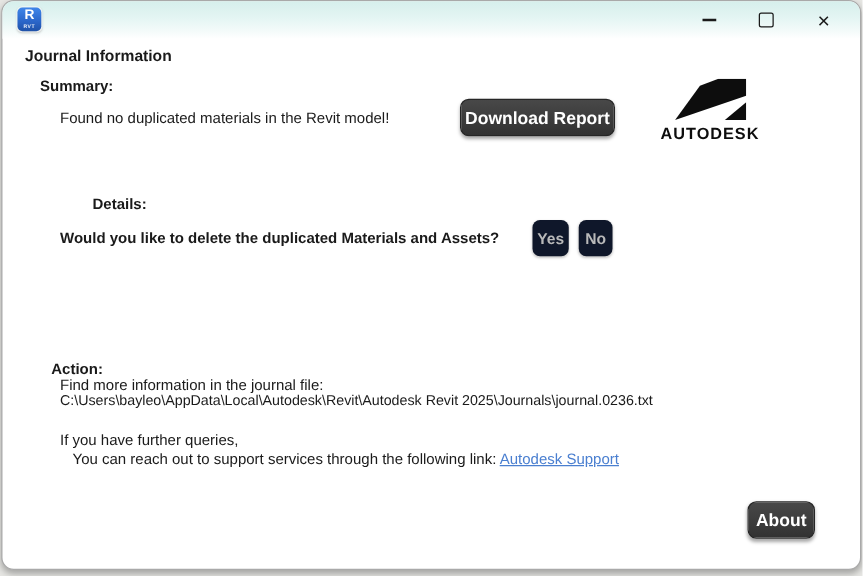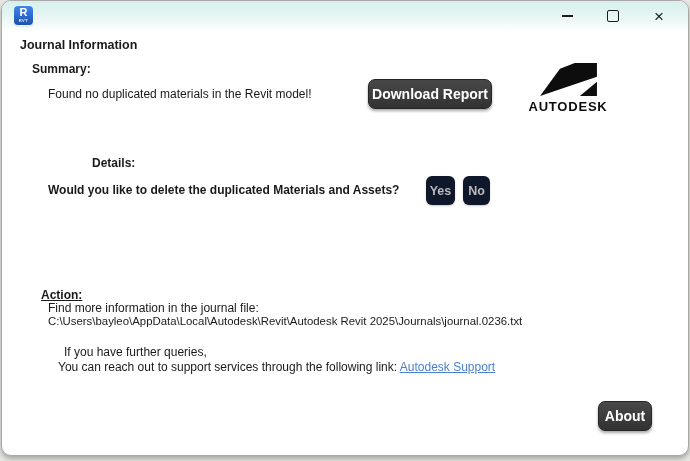--- a/index.html
+++ b/index.html
@@ -89,29 +89,29 @@
   <div class="btn-dark download-btn">Download Report</div>
 
   <div class="logo-block">
     <svg class="logo-mark" viewBox="0 0 100 58">
       <path d="M0,58 L35,10 L61,0 L100,0 L100,24 Z" fill="#0d0d0d"></path>
       <path d="M100,33 L100,58 L70,58 Z" fill="#0d0d0d"></path>
     </svg>
     <div class="logo-word">AUTODESK</div>
   </div>
 
-  <div class="abs sec-label" style="left:54px;top:155px;padding-left:36px;">Details:</div>
+  <div class="abs sec-label" style="left:36px;top:155px;padding-left:36px;">Details:</div>
   <div class="abs body-text" style="left:46px;top:182px;font-weight:700;">Would you like to delete the duplicated Materials and Assets?</div>
   <div class="btn-disabled yes-btn">Yes</div>
   <div class="btn-disabled no-btn">No</div>
 
-  <div class="abs sec-label" style="left:39px;top:287px;text-decoration:underline;">Action:</div>
+  <div class="abs sec-label" style="left:39px;top:287px;">Action:</div>
   <div class="abs body-text" style="left:46px;top:300px;">Find more information in the journal file:</div>
   <div class="abs path-text" style="left:46px;top:314px;">C:\Users\bayleo\AppData\Local\Autodesk\Revit\Autodesk Revit 2025\Journals\journal.0236.txt</div>
-  <div class="abs body-text" style="left:46px;top:344px;margin-left:16px;">If you have further queries,</div>
+  <div class="abs body-text" style="left:46px;top:344px;">If you have further queries,</div>
   <div class="abs body-text" style="left:56px;top:359px;">
     <span>You can reach out to support services through the following link:</span>
     <span> </span>
     <span class="link">Autodesk Support</span>
   </div>
 
   <div class="btn-dark about-btn">About</div>
 
 </div>
 

